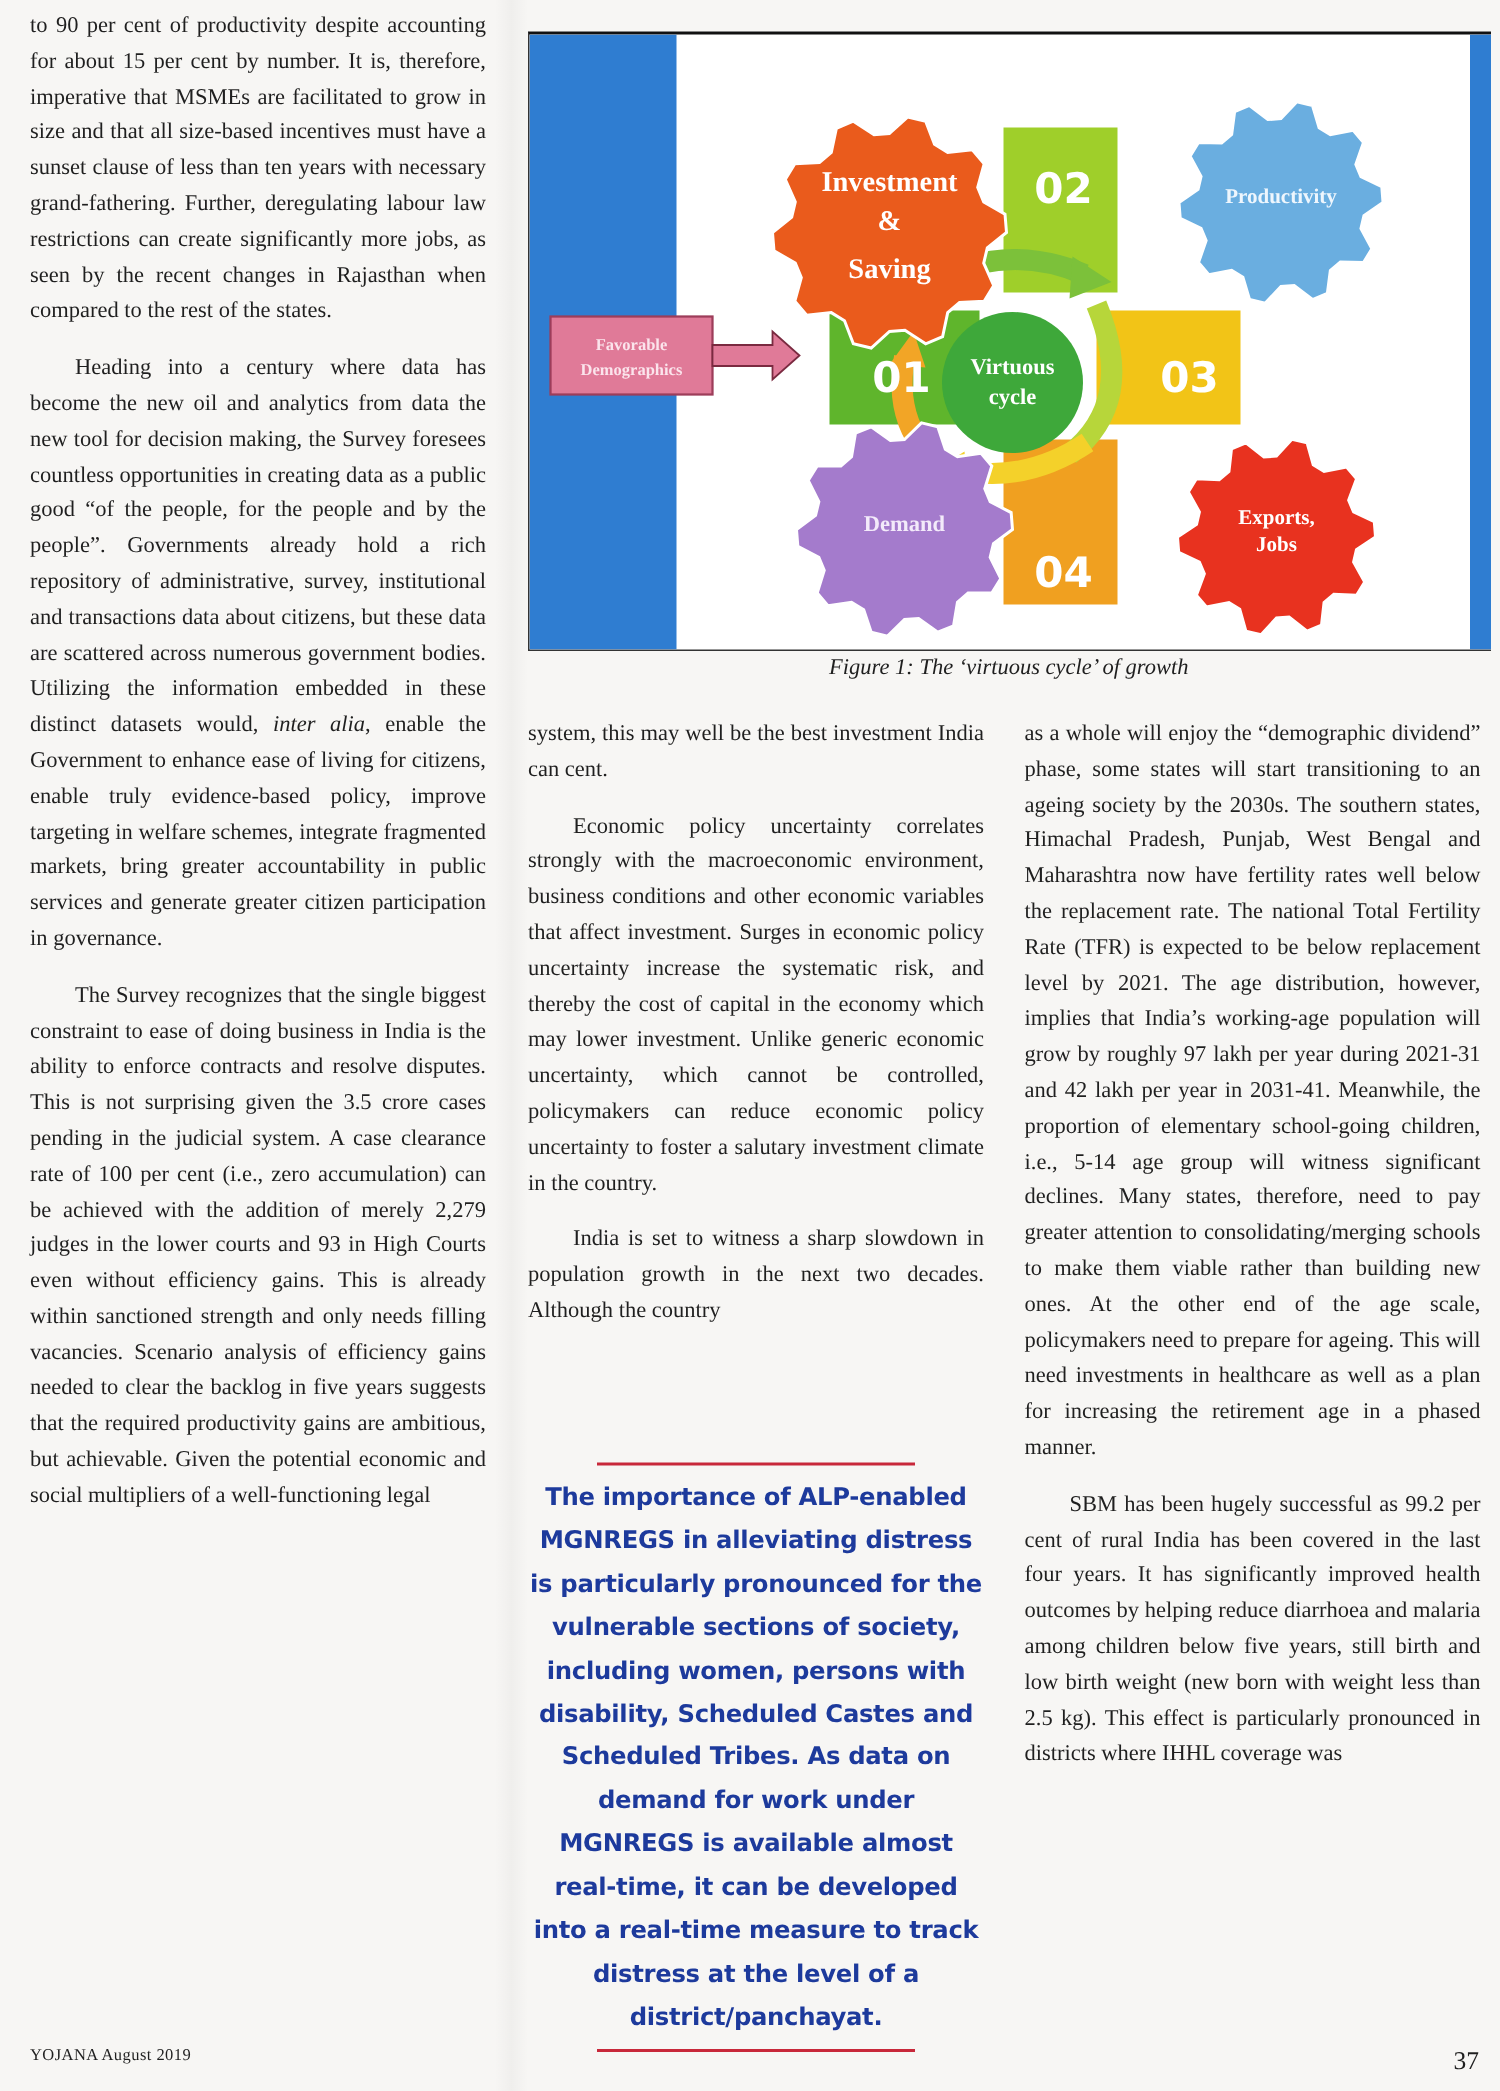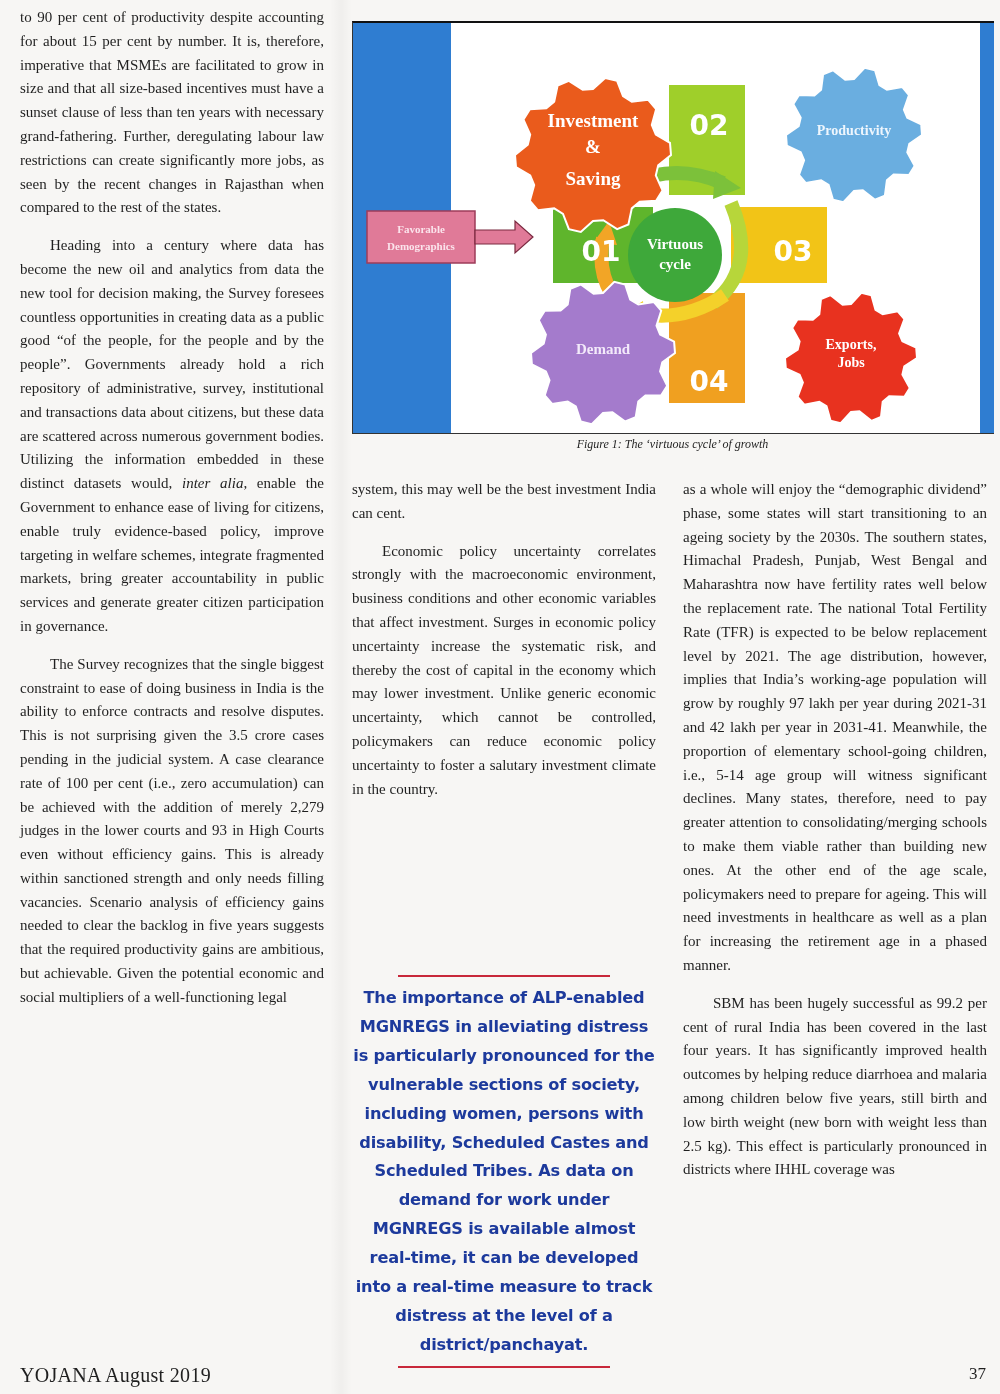--- a/index.html
+++ b/index.html
@@ -26,36 +26,36 @@
   #figure {
     position: absolute; left: 352px; top: 21px; width: 641px; height: 410px;
     background: #ffffff; border-top: 2px solid #111; border-bottom: 1px solid #333;
     border-left: 1px solid #333; overflow: hidden;
   }
   #figure .band-left { position:absolute; left:0; top:0; width:98px; height:100%; background:#2f7dd1; }
   #figure .band-right { position:absolute; right:0; width:14px; top:0; height:100%; background:#2f7dd1; }
   #figure svg { position:absolute; left:0; top:0; }
   .figcap {
     position: absolute; left: 352px; top: 437px; width: 641px; text-align: center;
-    font-style: italic; font-size: 12px;
+    font-style: italic; font-size: 15px;
   }
 
   
   #pullquote {
     position: absolute; left: 352px; top: 975px; width: 304px; text-align: center;
   }
   #pullquote .rule { height: 2px; background: #c8283a; width: 212px; margin: 0 auto; }
   #pullquote .qtext {
     font-family: "DejaVu Sans", "Liberation Sans", sans-serif;
     font-weight: bold; color: #1d3a9c;
     font-size: 16.2px; line-height: 28.9px; letter-spacing: -0.2px;
     padding: 7px 0 6px;
   }
 
-  .footer-left { position:absolute; left:20px; top:1364px; font-size:20px; letter-spacing:0.3px; }
+  .footer-left { position:absolute; left:20px; top:1364px; font-size:11px; letter-spacing:0.3px; }
   .footer-right { position:absolute; right:14px; top:1364px; font-size:17px;text-align:right; }
   .scanshade { position:absolute; left:330px; top:0; width:22px; height:1394px;
     background: linear-gradient(to right, rgba(0,0,0,0.0), rgba(0,0,0,0.03), rgba(0,0,0,0)); }
 </style>
 </head>
 <body>
 
 <div class="scanshade"></div>
 
 <div id="col-left" class="col">
@@ -117,20 +117,21 @@
     <text x="498" y="326" text-anchor="middle" font-family="Liberation Serif, serif" font-weight="bold" font-size="14" fill="#fff">Exports,</text>
     <text x="498" y="344" text-anchor="middle" font-family="Liberation Serif, serif" font-weight="bold" font-size="14" fill="#fff">Jobs</text>
     <text x="250" y="331" text-anchor="middle" font-family="Liberation Serif, serif" font-weight="bold" font-size="15" fill="#f3eafa">Demand</text>
   </svg>
 </div>
 <div class="figcap">Figure 1: The ‘virtuous cycle’ of growth</div>
 
 <div id="col-mid" class="col">
   <p>system, this may well be the best investment India can cent.</p>
   <p class="indent">Economic policy uncertainty correlates strongly with the macroeconomic environment, business conditions and other economic variables that affect investment. Surges in economic policy uncertainty increase the systematic risk, and thereby the cost of capital in the economy which may lower investment. Unlike generic economic uncertainty, which cannot be controlled, policymakers can reduce economic policy uncertainty to foster a salutary investment climate in the country.</p>
+  <p class="indent">India is set to witness a sharp slowdown in population growth in the next two decades. Although the country</p>
 </div>
 
 <div id="pullquote">
   <div class="rule"></div>
   <div class="qtext">The importance of ALP-enabled MGNREGS in alleviating distress is particularly pronounced for the vulnerable sections of society, including women, persons with disability, Scheduled Castes and Scheduled Tribes. As data on demand for work under MGNREGS is available almost real-time, it can be developed into a real-time measure to track distress at the level of a district/panchayat.</div>
   <div class="rule"></div>
 </div>
 
 <div id="col-right" class="col">
   <p>as a whole will enjoy the “demographic dividend” phase, some states will start transitioning to an ageing society by the 2030s. The southern states, Himachal Pradesh, Punjab, West Bengal and Maharashtra now have fertility rates well below the replacement rate. The national Total Fertility Rate (TFR) is expected to be below replacement level by 2021. The age distribution, however, implies that India’s working-age population will grow by roughly 97 lakh per year during 2021-31 and 42 lakh per year in 2031-41. Meanwhile, the proportion of elementary school-going children, i.e., 5-14 age group will witness significant declines. Many states, therefore, need to pay greater attention to consolidating/merging schools to make them viable rather than building new ones. At the other end of the age scale, policymakers need to prepare for ageing. This will need investments in healthcare as well as a plan for increasing the retirement age in a phased manner.</p>

